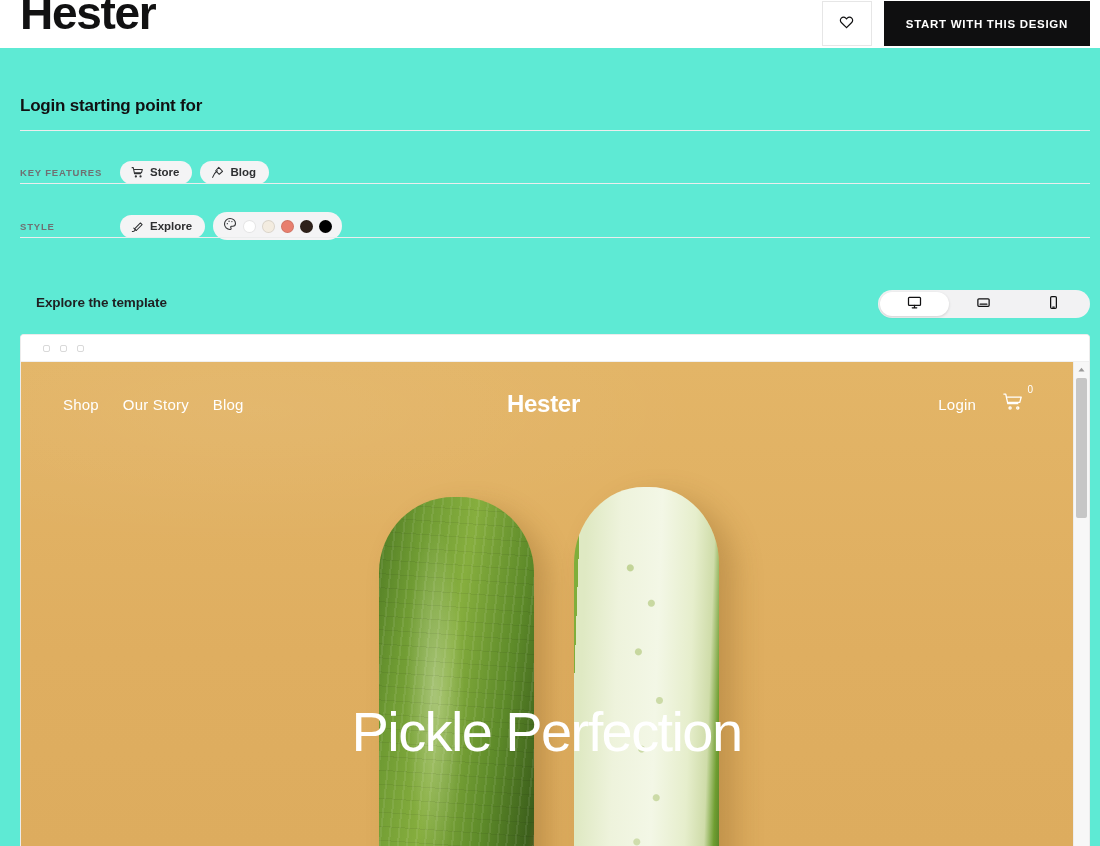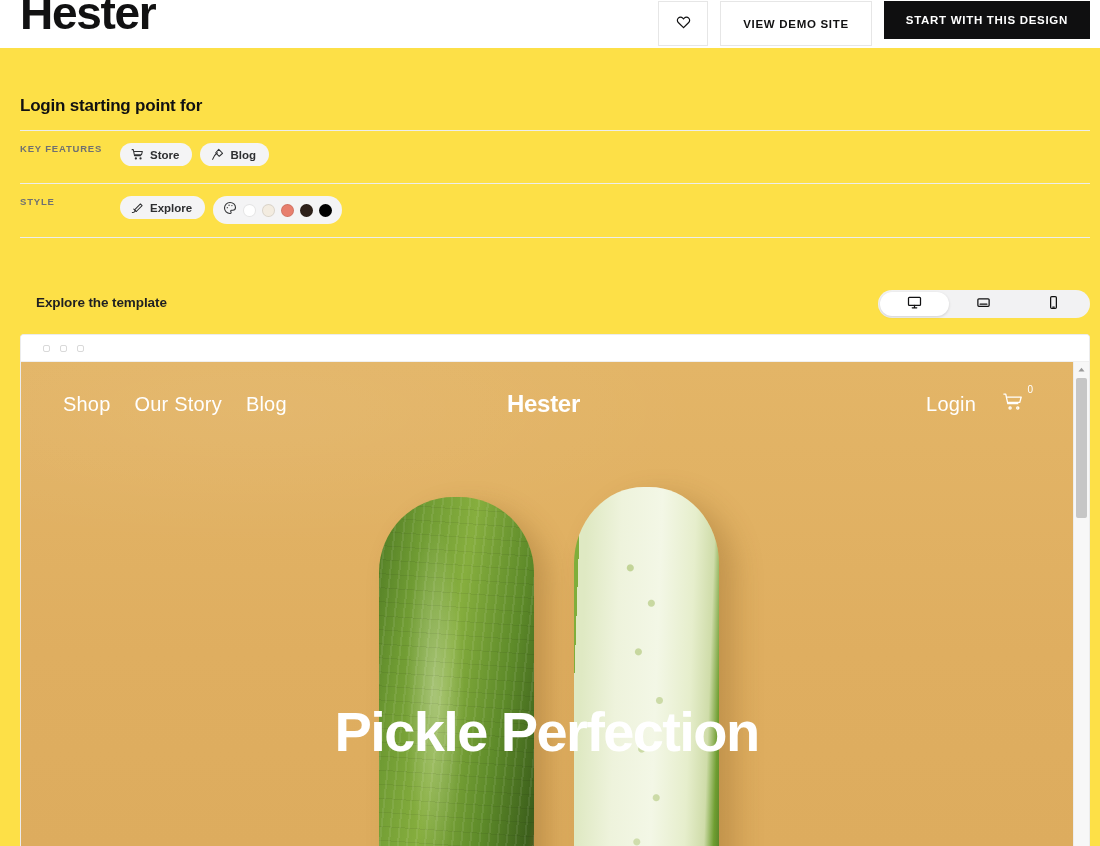--- a/index.html
+++ b/index.html
@@ -2,21 +2,21 @@
 <html><head>
 <meta charset="utf-8">
 <style>
   * { box-sizing: border-box; margin: 0; padding: 0; }
   html, body {
     width: 1100px; height: 846px;
     font-family: "Liberation Sans", sans-serif;
     background: #ffffff;
     overflow: hidden;
   }
-  .page { position: relative; width: 1100px; height: 846px; background: #fde047; }
+  .page { position: relative; width: 1100px; height: 846px; background: #5eead4; }
 
   
   .topbar {
     position: absolute; left: 0; top: 0; width: 1100px; height: 48px;
     display: flex; align-items: center; background: #fff;
   }
   .brand-title {
     position: absolute; left: 20px; top: -14px;
     font-size: 46px; font-weight: 700; letter-spacing: -1.3px;
     color: #111112; line-height: 1.2;
@@ -30,39 +30,39 @@
     display: flex; align-items: center; justify-content: center;
     cursor: pointer; margin-right: 12px;
   }
   .btn-demo {
     height: 45px; border: 1px solid #e6e6e6; background: #fff;
     display: flex; align-items: center; justify-content: center;
     padding: 0 22px; cursor: pointer; margin-right: 12px;
     font-size: 11.5px; font-weight: 700; letter-spacing: 0.7px; color: #111112;
   }
   .btn-start {
-    height: 38px; background: #0f0f10; color: #fff; border: none;
+    height: 45px; background: #0f0f10; color: #fff; border: none;
     display: flex; align-items: center; justify-content: center;
     padding: 0 22px; cursor: pointer;
     font-size: 11.5px; font-weight: 700; letter-spacing: 0.7px;
   }
 
   
   .section-title {
     position: absolute; left: 20px; top: 96px;
     font-size: 17px; font-weight: 700; color: #111112; letter-spacing: -0.2px;
   }
   .divider {
     position: absolute; left: 20px; width: 1070px; height: 1px; background: #eceded;
   }
   .d1 { top: 130px; }
   .d2 { top: 183px; }
   .d3 { top: 237px; }
 
-  .attr-row { position: absolute; left: 20px; display: flex; align-items: flex-start; }
+  .attr-row { position: absolute; left: 20px; display: flex; align-items: center; margin-top: 16px; }
   .attr-row.r1 { top: 143px; height: 26px; }
   .attr-row.r2 { top: 196px; height: 28px; }
   .attr-label {
     width: 100px; font-size: 9.5px; font-weight: 700; letter-spacing: 0.8px;
     color: #6f7072; text-transform: uppercase;
   }
   .chip {
     display: inline-flex; align-items: center; gap: 6px;
     background: #f4f4f5; border-radius: 40px;
     padding: 5px 13px 5px 11px; margin-right: 8px;
@@ -157,38 +157,38 @@
       radial-gradient(circle at 38% 76%, rgba(158,186,93,0.4) 0 3px, transparent 4px),
       radial-gradient(circle at 58% 86%, rgba(158,186,93,0.4) 0 3px, transparent 4px);
   }
 
   .site-nav {
     position: absolute; left: 0; top: 0; width: 1045px; height: 84px;
     display: flex; align-items: center; padding: 0 42px; z-index: 5;
   }
   .site-nav-left { display: flex; gap: 24px; }
   .site-nav-link {
-    color: #ffffff; font-size: 20px; cursor: pointer; letter-spacing: .2px;
+    color: #ffffff; font-size: 15px; cursor: pointer; letter-spacing: .2px;
   }
   .site-logo {
     position: absolute; left: 0; right: 0; text-align: center;
     font-size: 24px; font-weight: 700; color: #ffffff; letter-spacing: -.3px;
     pointer-events: none;
   }
   .site-nav-right {
     margin-left: auto; display: flex; align-items: center; gap: 26px; z-index: 6;
   }
   .cart-wrap { position: relative; cursor: pointer; }
   .cart-count {
     position: absolute; right: -9px; top: -7px; color: #fff; font-size: 10px;
   }
 
   .hero-title {
     position: absolute; left: 8px; right: 25px; top: 337px; text-align: center;
-    font-size: 56px; font-weight: 700; color: #ffffff; letter-spacing: -1.6px;
+    font-size: 56px; font-weight: 400; color: #ffffff; letter-spacing: -1.6px;
     z-index: 4;
   }
 
   
   .vscroll {
     position: absolute; right: 0; top: 27px; width: 16px; height: 485px;
     background: #f7f7f7; border-left: 1px solid #ededed; z-index: 8;
   }
   .vscroll-arrow {
     height: 14px; display: flex; align-items: center; justify-content: center;
@@ -208,21 +208,20 @@
     <div class="brand-title">Hester</div>
 
     <div class="topbar-actions">
       <div class="btn-fav">
         <span>
           <svg width="17" height="16" viewBox="0 0 24 24" fill="none" stroke="#111112" stroke-width="1.8">
             <path d="M12 20.5 4.2 12.8a4.7 4.7 0 0 1 0-6.7 4.7 4.7 0 0 1 6.7 0l1.1 1.1 1.1-1.1a4.7 4.7 0 0 1 6.7 0 4.7 4.7 0 0 1 0 6.7z"></path>
           </svg>
         </span>
       </div>
-      <div class="btn-demo">VIEW DEMO SITE</div>
       <div class="btn-start">START WITH THIS DESIGN</div>
     </div>
   </div>
 
   <div class="section-title">Login starting point for</div>
   <div class="divider d1"></div>
 
   <div class="attr-row r1">
     <div class="attr-label">KEY FEATURES</div>
 

